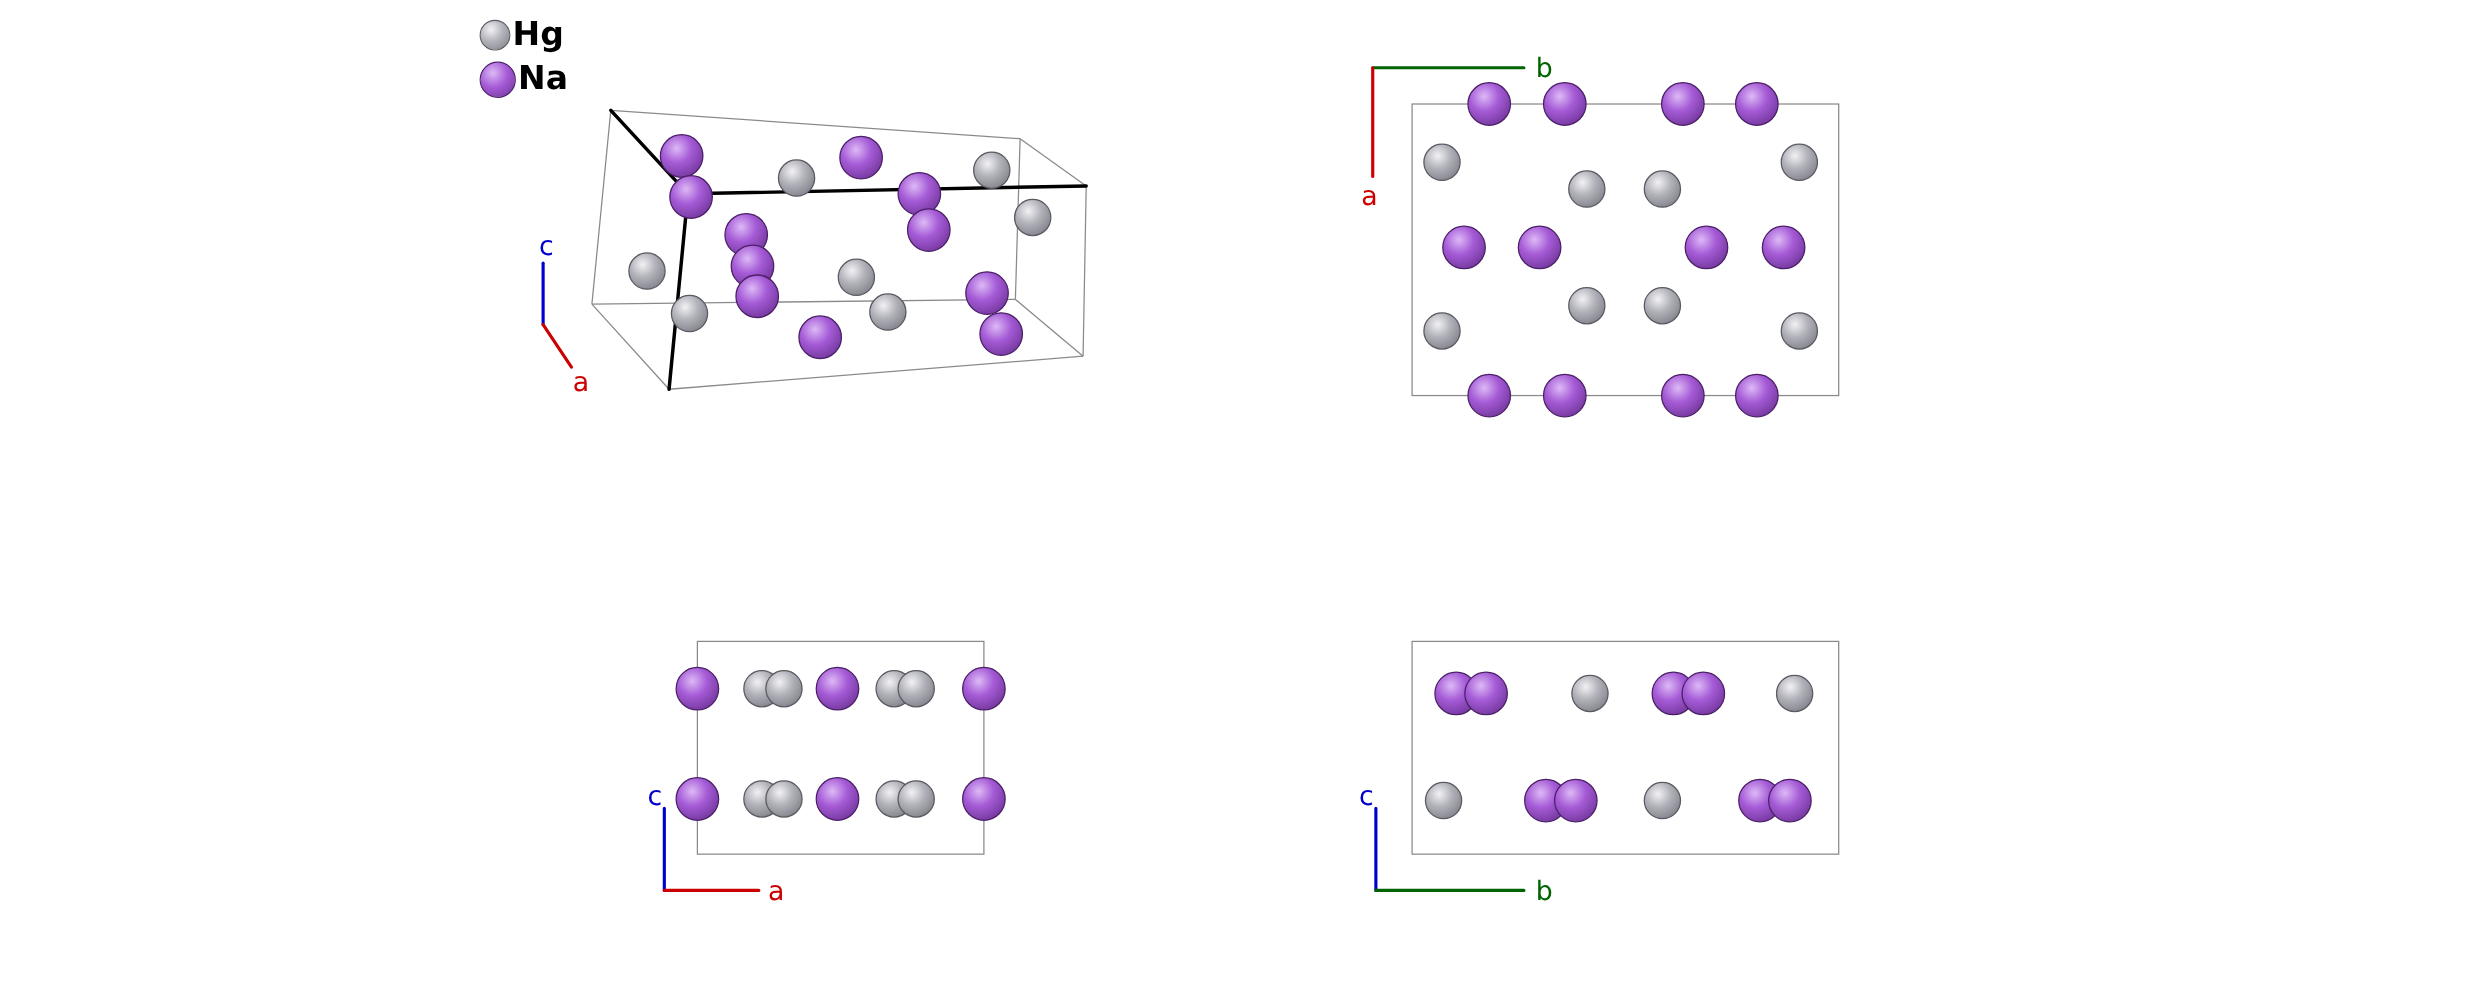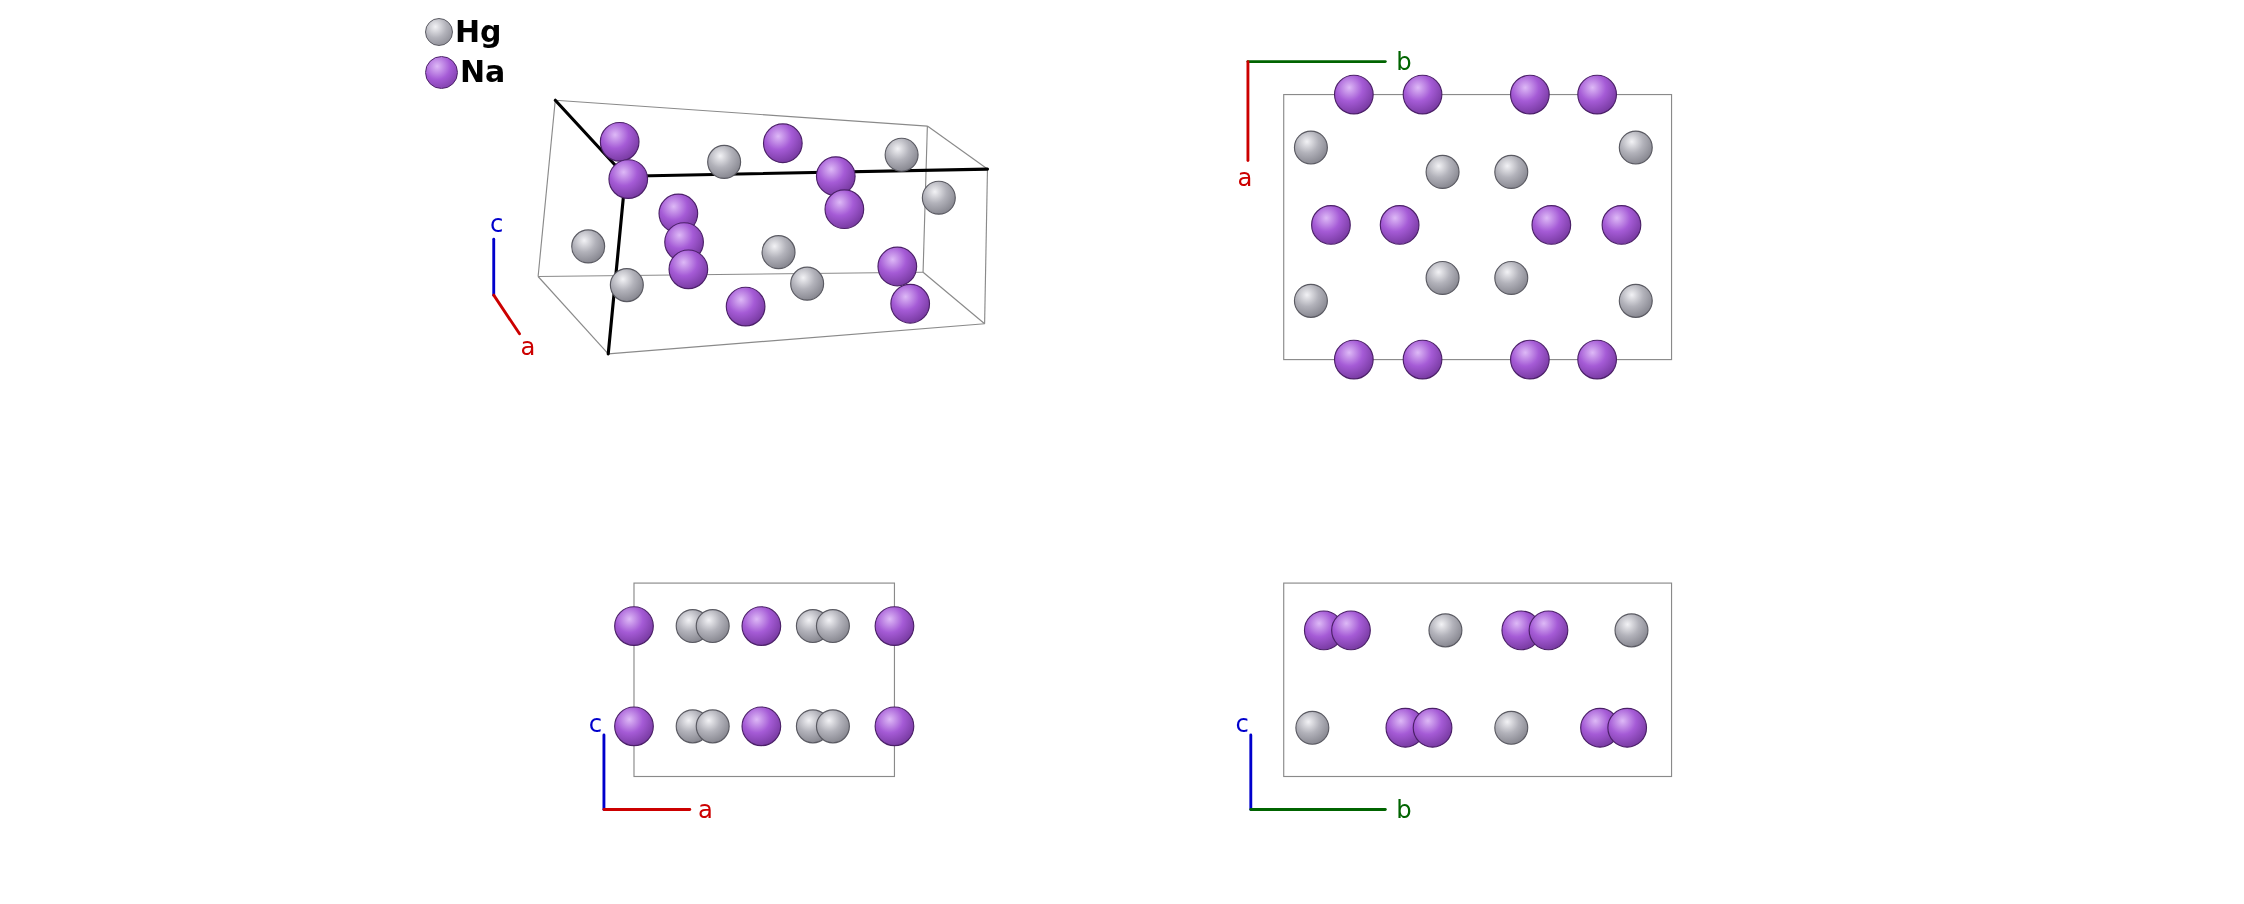--- a/index.html
+++ b/index.html
@@ -3,21 +3,21 @@
 <meta charset="utf-8">
 <style>
   html,body{margin:0;padding:0;}
   body{
     width:2244px;height:904px;background:#ffffff;overflow:hidden;
     font-family:"DejaVu Sans","Liberation Sans",sans-serif;
   }
   .figure{position:relative;width:2244px;height:904px;background:#ffffff;}
   #fig-svg{position:absolute;left:0;top:0;}
   #fig-svg text{font-family:"DejaVu Sans","Liberation Sans",sans-serif;}
-  .legend{position:absolute;left:425px;top:12px;display:flex;flex-direction:column;}
+  .legend{position:absolute;left:436px;top:12px;display:flex;flex-direction:column;}
   .legend-row{display:flex;align-items:center;height:40px;}
   .sphere{display:inline-block;border-radius:50%;margin-right:2px;flex:0 0 auto;}
   .legend-label{font-weight:bold;font-size:30px;color:#000;line-height:1;}
 </style>
 </head>
 <body>
 
 <div class="figure">
 
   <svg id="fig-svg" width="2244" height="904" viewBox="0 0 1568 631" preserveAspectRatio="none">

